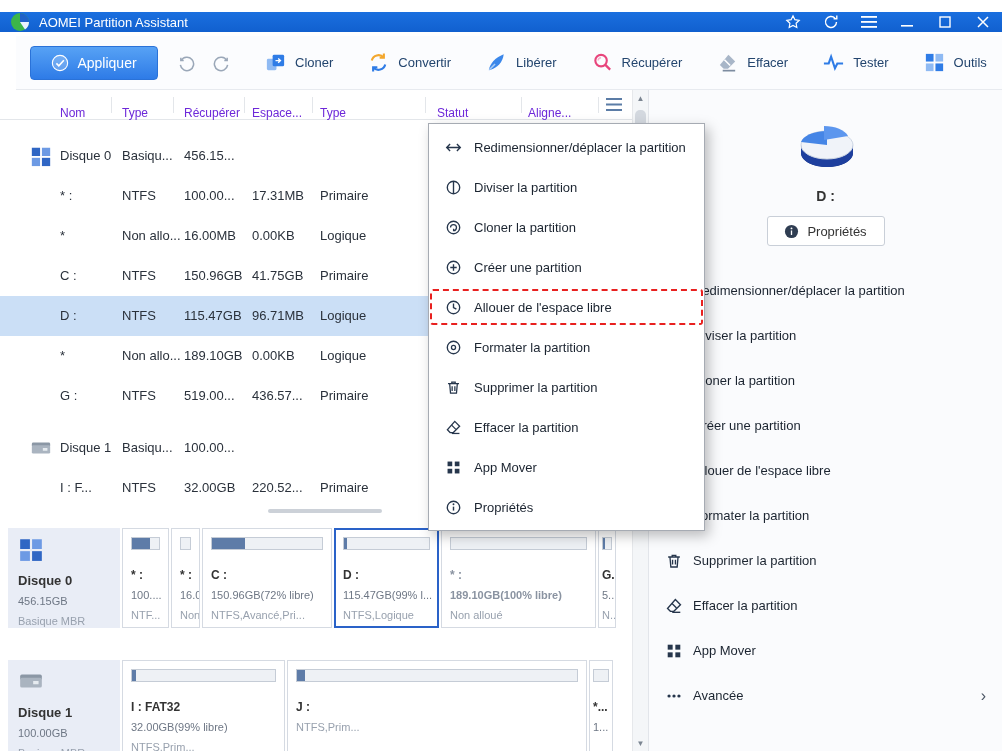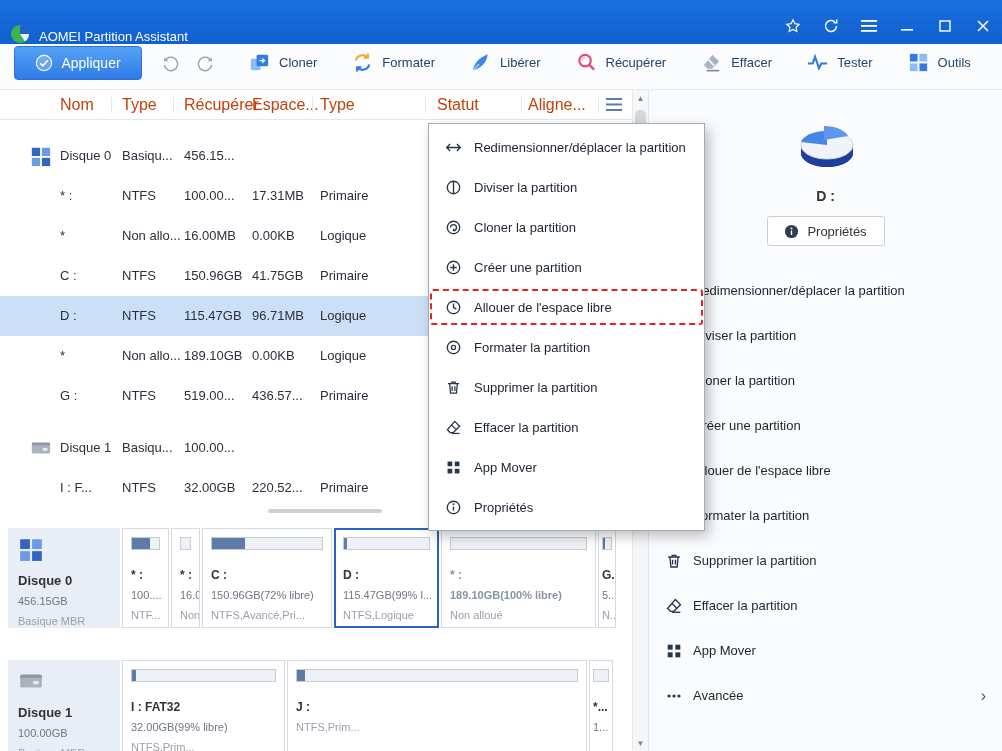--- a/index.html
+++ b/index.html
@@ -1,39 +1,39 @@
 <!DOCTYPE html>
 <html><head>
 <meta charset="utf-8">
 <style>
   *{margin:0;padding:0;box-sizing:border-box}
   html,body{width:1002px;height:751px;overflow:hidden}
   body{font-family:"Liberation Sans",sans-serif;background:#fff;position:relative;font-size:13px;color:#222}
   .app{position:absolute;inset:0;overflow:hidden;background:#fff}
 
   
-  .titlebar{position:absolute;top:0;left:0;right:0;height:44px;background:linear-gradient(180deg,#1a6fdf,#1160cf);display:flex;align-items:flex-end;color:#fff;z-index:60}
+  .titlebar{position:absolute;top:12px;left:0;right:0;height:20px;background:linear-gradient(180deg,#1a6fdf,#1160cf);display:flex;align-items:center;color:#fff;z-index:60}
   .logo{width:20px;height:20px;margin-left:10px;flex:none}
   .title-text{margin-left:9px;font-size:13px;color:#fff}
   .tb-right{margin-left:auto;display:flex;align-items:center;height:36px}
   .tb-btn{width:38px;height:36px;display:flex;align-items:center;justify-content:center;cursor:default}
   .tb-btn svg{display:block}
 
   
-  .toolbar{position:absolute;top:36px;left:0;right:0;height:54px;background:#fbfcfe;border-bottom:1px solid #e7eaef;display:flex;align-items:center;z-index:40}
+  .toolbar{position:absolute;top:36px;left:16px;right:0;height:54px;background:#fbfcfe;border-bottom:1px solid #e7eaef;display:flex;align-items:center;z-index:40}
   .apply-btn{margin-left:14px;width:128px;height:34px;border-radius:4px;background:linear-gradient(180deg,#57a2f5,#2e7be7);border:1px solid #2a72d8;color:#fff;display:flex;align-items:center;justify-content:center;gap:8px;font-size:14px}
   .undo-redo{display:flex;gap:14px;margin-left:20px}
   .undo-redo svg{display:block}
   .tool-item{display:flex;align-items:center;gap:8px;margin-left:34px;font-size:13px;color:#23456e;white-space:nowrap}
   .tool-item:first-of-type{margin-left:46px}
   .tool-item svg{display:block}
 
   
   .table-header{position:absolute;top:90px;left:0;width:632px;height:30px;background:#fff;border-bottom:1px solid #e3e6ea;z-index:5}
-  .th{position:absolute;top:0;height:30px;line-height:30px;font-size:16px;color:#c2410c;white-space:nowrap}
+  .th{position:absolute;top:8px;height:30px;line-height:30px;font-size:12px;color:#6d28d9;white-space:nowrap}
   .col-sep{position:absolute;top:7px;height:16px;width:1px;background:#e3e6ea}
   .col-cfg{position:absolute;left:606px;top:8px}
   .trow{position:absolute;left:0;width:632px;height:40px;background:#fff}
   .trow.selected{background:#cbdff6}
   .tcell{position:absolute;top:0;height:40px;line-height:40px;font-size:13px;color:#2a313b;white-space:nowrap;overflow:hidden}
   .c-name{left:60px;width:60px}
   .c-type{left:122px;width:62px}
   .c-cap{left:184px;width:66px}
   .c-free{left:252px;width:66px}
   .c-ptype{left:320px;width:104px}
@@ -222,21 +222,21 @@
         </svg>
       <span>Cloner</span>
     </div>
     <div class="tool-item">
       <svg width="23" height="23" viewBox="0 0 24 24" fill="none">
           <path d="M5 10a7.2 7.2 0 0 1 12.4-3.2" stroke="#f3a72d" stroke-width="2.2"></path>
           <path d="M17.6 2.6v4.4h-4.4" stroke="#f3a72d" stroke-width="2.2"></path>
           <path d="M19 14a7.2 7.2 0 0 1-12.4 3.2" stroke="#2f7ce6" stroke-width="2.2"></path>
           <path d="M6.4 21.4V17h4.4" stroke="#2f7ce6" stroke-width="2.2"></path>
         </svg>
-      <span>Formater</span>
+      <span>Convertir</span>
     </div>
     <div class="tool-item">
       <svg width="23" height="23" viewBox="0 0 24 24">
           <path d="M4 20c1-6.5 6.5-13 15.5-16.5C18.5 12 13 17.5 6 19.5z" fill="#3b87ea"></path>
           <path d="M4.5 19.5l6-6" stroke="#a9ccf6" stroke-width="1.6"></path>
         </svg>
       <span>Libérer</span>
     </div>
     <div class="tool-item">
       <svg width="23" height="23" viewBox="0 0 24 24" fill="none">

